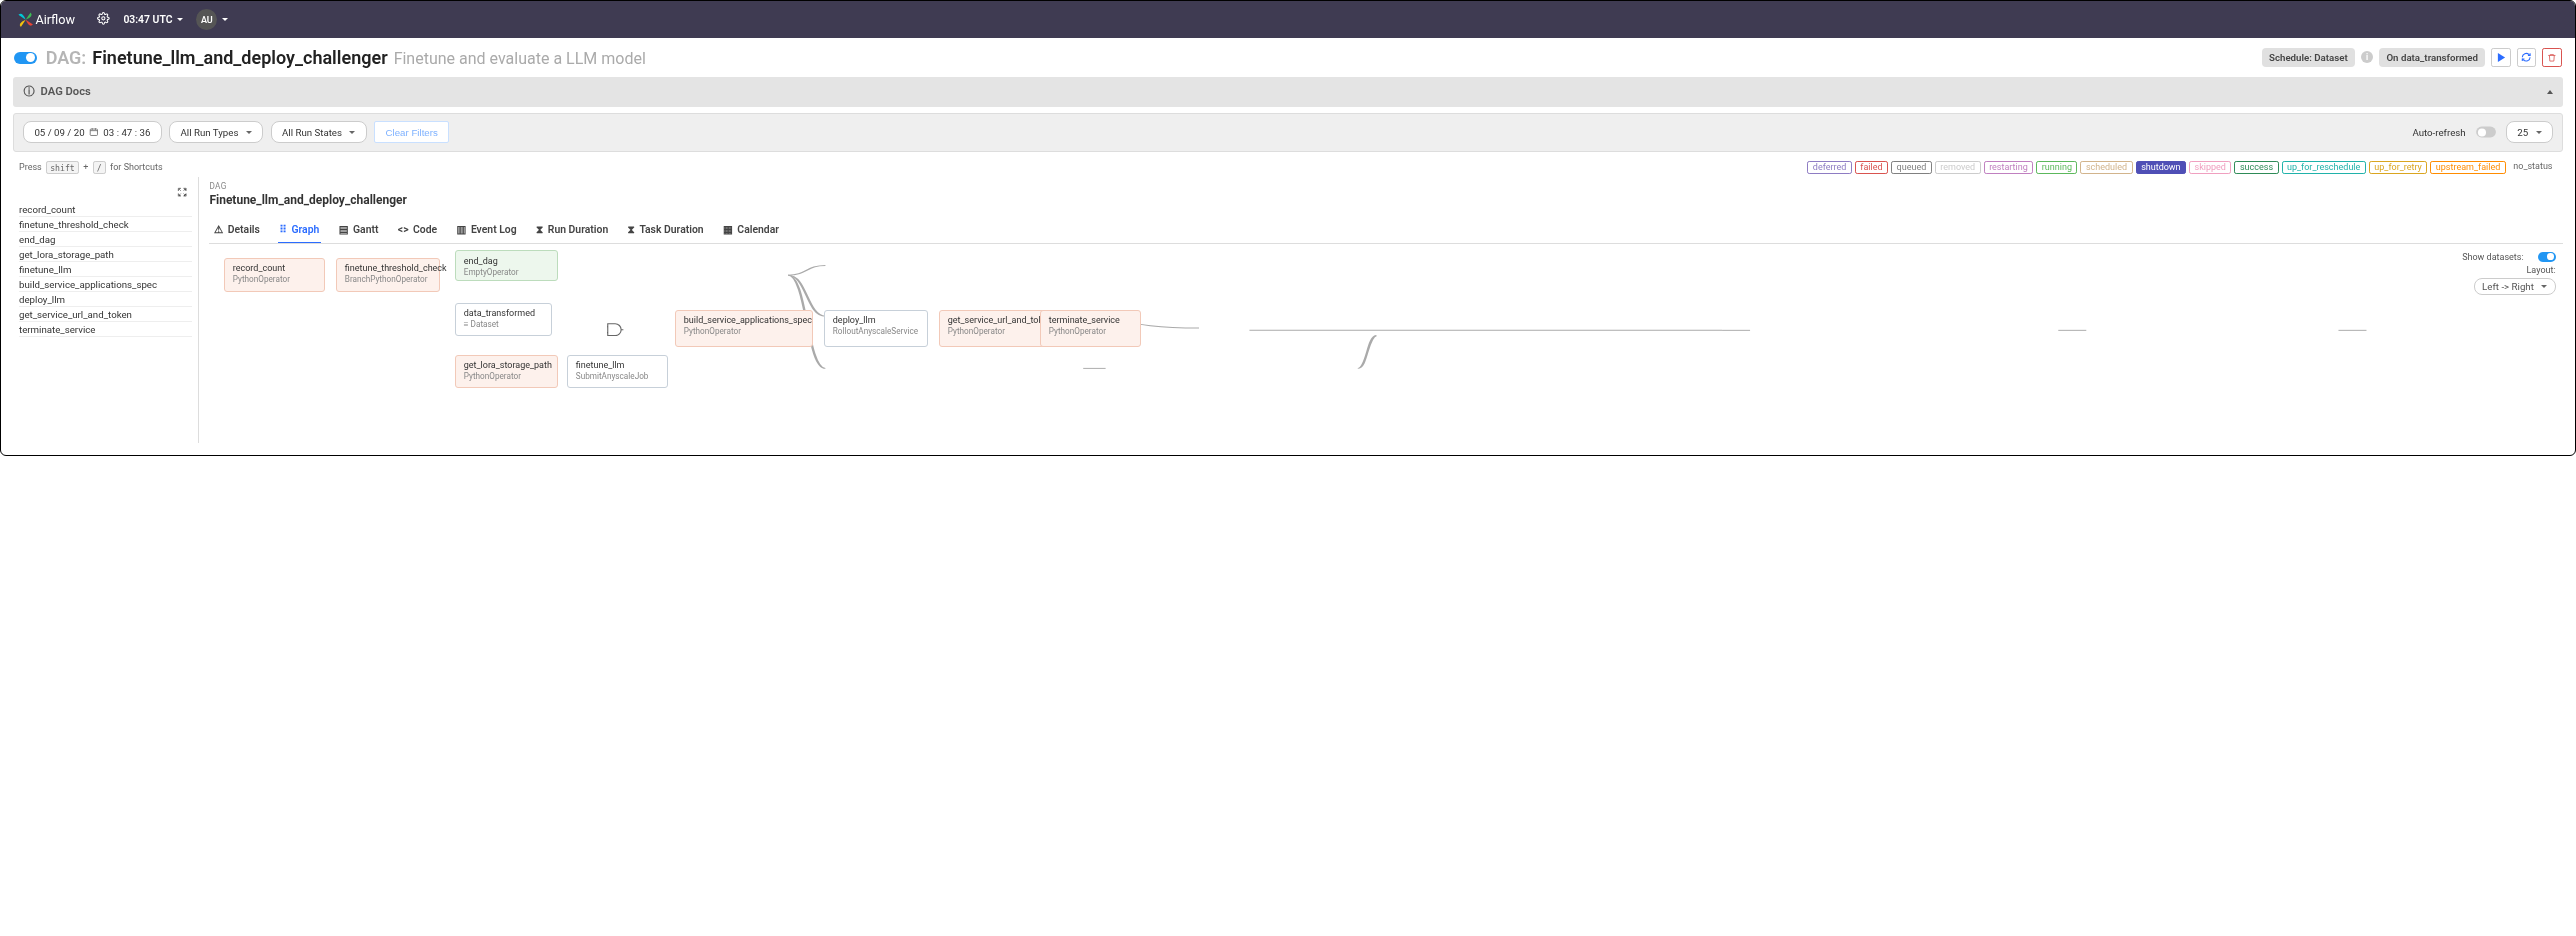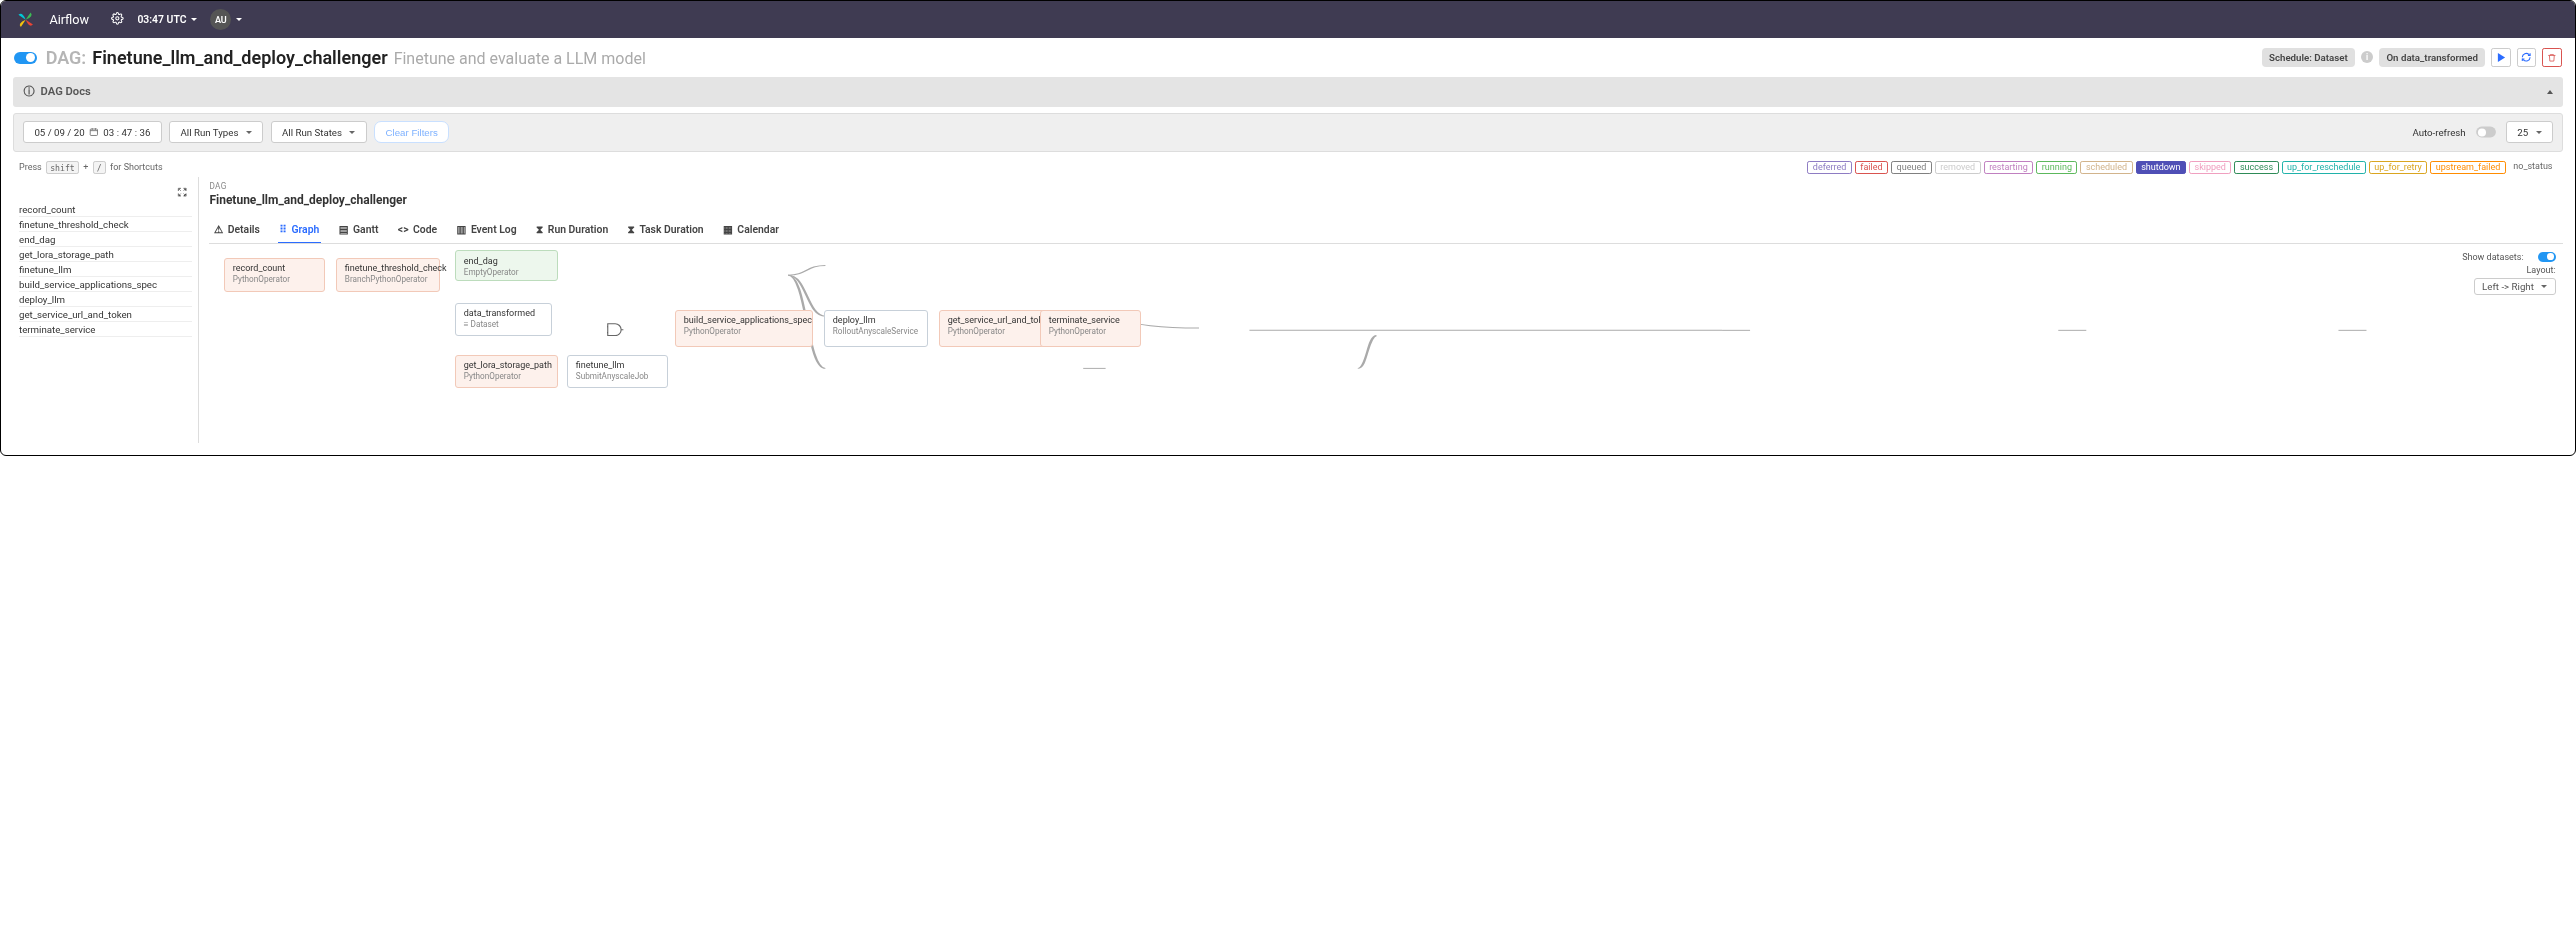--- a/index.html
+++ b/index.html
@@ -1,20 +1,20 @@
 <!DOCTYPE html>
 <html style="font-size:12px"><head>
 <meta charset="utf-8">
 <style>
 * { box-sizing: border-box; margin: 0; padding: 0; }
 body { font-family: -apple-system, BlinkMacSystemFont, "Segoe UI", Roboto, sans-serif; font-size: 9.7px; color: #333; background: #fff; border: 1.5px solid #000; border-radius: 6px; overflow: hidden; }
 
 
 .navbar { background: #3f3b52; color: #fff; display: flex; align-items: center; padding: 0 15px; height: 37px; }
-.logo-group { display: flex; align-items: center; gap: 14px; margin-right: 22.3px; justify-content: space-between; }
+.logo-group { display: flex; align-items: center; gap: 0; margin-right: 22.3px; justify-content: space-between; }
 .logo-pinwheel { width: 19.4px; height: 19.4px; }
 .logo-text { font-size: 12.7px; font-weight: 400; color: #fff; }
 .nav-items { display: flex; gap: 18px; flex: 1; }
 .nav-item { color: #fff; font-size: 10.4px; font-weight: 600; display: flex; align-items: center; gap: 3px; cursor: pointer; }
 .caret-d { display: inline-block; width: 0; height: 0; border-left: 3px solid transparent; border-right: 3px solid transparent; border-top: 3.7px solid currentColor; }
 .nav-right { display: flex; align-items: center; gap: 13.4px; }
 .gear { color: #fff; }
 .clock-txt { font-size: 10.4px; font-weight: 600; display: flex; align-items: center; gap: 4.5px; }
 .avatar { width: 21px; height: 21px; border-radius: 50%; background: #555; color: #fff; display: flex; align-items: center; justify-content: center; font-size: 9px; font-weight: 600; }
 
@@ -34,23 +34,23 @@
 .ico-btn { border: 0.7px solid #ccc; background: #fff; width: 19.4px; height: 19.4px; display: flex; align-items: center; justify-content: center; border-radius: 2.2px; cursor: pointer; }
 .ico-btn.red { color: #d9534f; border-color: #d9534f; }
 
 
 .docs-bar { margin: 4.5px 12px; background: #e4e4e4; border-radius: 3px; padding: 7.4px 10.4px; display: flex; align-items: center; justify-content: space-between; color: #555; cursor: pointer; }
 .docs-bar-left { display: flex; align-items: center; gap: 6px; font-weight: 600; font-size: 11.2px; }
 .chev-up { display: inline-block; width: 0; height: 0; border-left: 3.7px solid transparent; border-right: 3.7px solid transparent; border-bottom: 4.5px solid #555; }
 
 
 .filter-bar { margin: 6px 12px; background: #efefef; border: 0.7px solid #ddd; border-radius: 3px; padding: 7.4px 9px; display: flex; align-items: center; gap: 7.4px; }
-.pill { background: #fff; border: 0.7px solid #ccc; border-radius: 3px; padding: 4.5px 10.4px; display: flex; align-items: center; gap: 7.4px; font-size: 9.7px; cursor: pointer; }
+.pill { background: #fff; border: 0.7px solid #ccc; border-radius: 8px; padding: 4.5px 10.4px; display: flex; align-items: center; gap: 7.4px; font-size: 9.7px; cursor: pointer; }
 .chev-dn { display: inline-block; width: 0; height: 0; border-left: 3px solid transparent; border-right: 3px solid transparent; border-top: 3.7px solid #666; }
-.clear-btn { background: #fff; border: 0.7px solid #c9e0ff; color: #7fb2ff; border-radius: 7px; padding: 4.5px 10.4px; font-size: 9.7px; }
+.clear-btn { background: #fff; border: 0.7px solid #c9e0ff; color: #7fb2ff; border-radius: 2px; padding: 4.5px 10.4px; font-size: 9.7px; }
 .filter-right { margin-left: auto; display: flex; align-items: center; gap: 9px; }
 .date-field { display: flex; align-items: center; gap: 4.5px; }
 
 
 .shortcut-row { padding: 3px 18px 3px 18px; display: flex; align-items: center; font-size: 9px; color: #666; }
 .kbd { background: #f4f4f4; border: 0.7px solid #ccc; border-radius: 2.2px; padding: 0.7px 3px; font-family: monospace; font-size: 8.2px; margin: 0 2.2px; }
 .legend { margin-left: auto; display: flex; gap: 3px; flex-wrap: wrap; }
 .leg-item { border: 0.7px solid; border-radius: 2.2px; padding: 0.7px 4.5px; font-size: 9px; background: #fff; }
 
 

